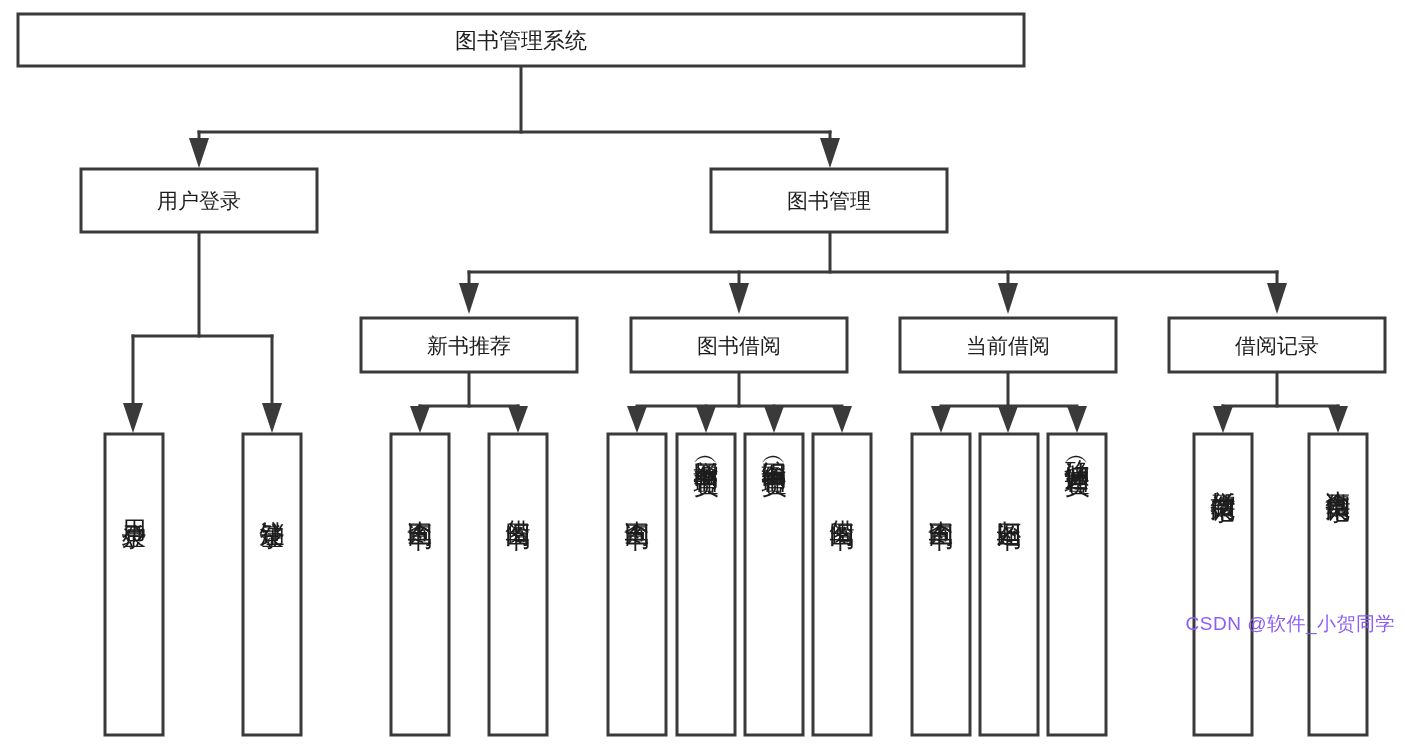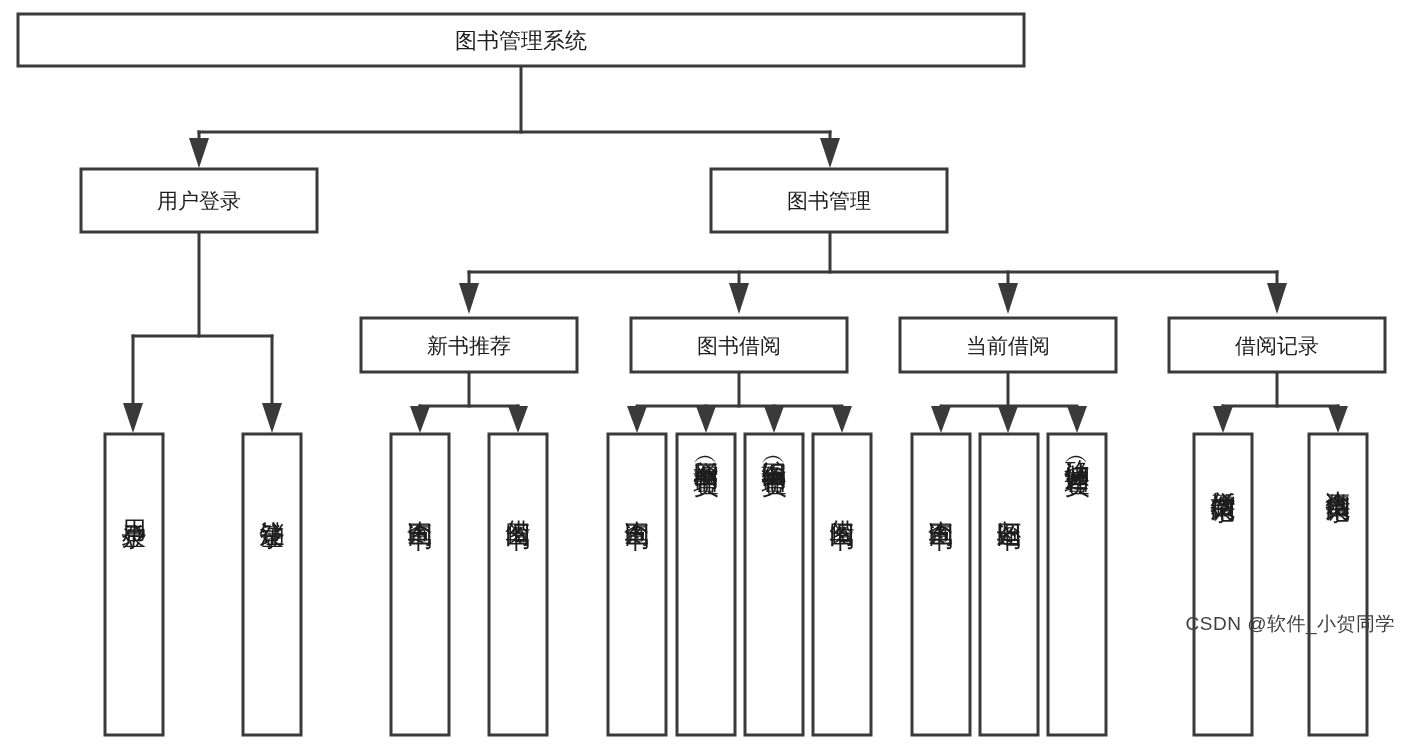--- a/index.html
+++ b/index.html
@@ -71,21 +71,21 @@
     letter-spacing: 2px;
     color: #1d1d1d;
     white-space: nowrap;
   }
   .watermark {
     position: absolute;
     right: 10px;
     bottom: 4px;
     font-family: "Liberation Sans", "DejaVu Sans", sans-serif;
     font-size: 19px;
-    color: #404040;
+    color: #8b5cf6;
     letter-spacing: 0.5px;
     white-space: nowrap;
   }
 </style>
 </head>
 <body>
 
 <div id="diagram-root">
 
   <svg class="diagram-svg" viewBox="0 0 1405 747">

